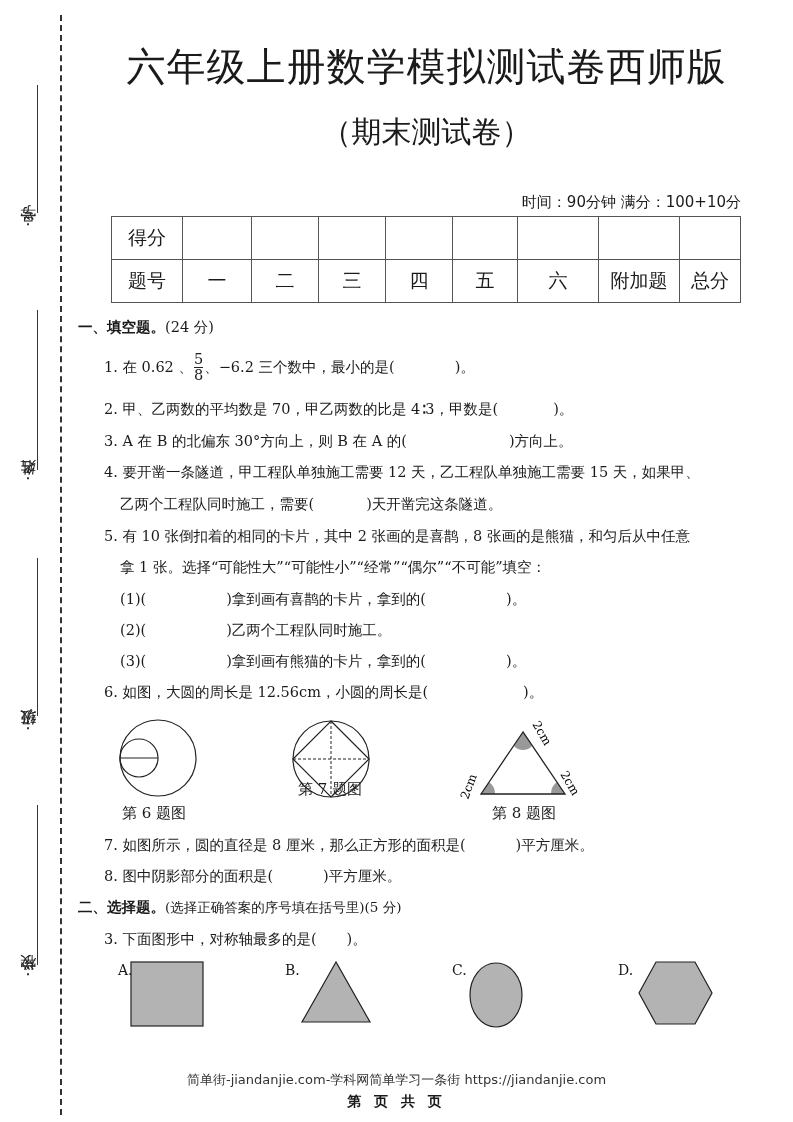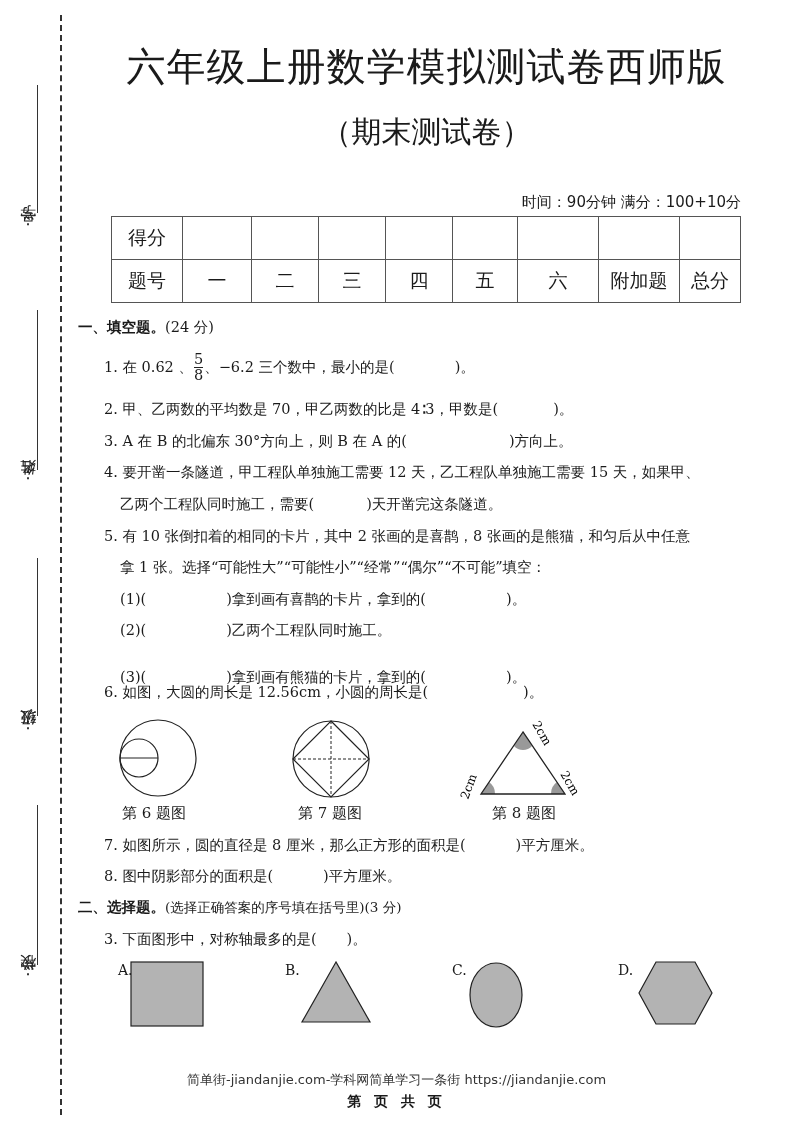--- a/index.html
+++ b/index.html
@@ -100,42 +100,42 @@
 
 <div class="q" style="left:104px;top:527px;">5. 有 10 张倒扣着的相同的卡片，其中 2 张画的是喜鹊，8 张画的是熊猫，和匀后从中任意</div>
 <div class="q" style="left:120px;top:558px;">拿 1 张。选择“可能性大”“可能性小”“经常”“偶尔”“不可能”填空：</div>
 
 <div class="q" style="left:120px;top:590px;">
   <span>(1)(</span><span class="blank" style="width:80px;"></span><span>)拿到画有喜鹊的卡片，拿到的(</span><span class="blank" style="width:80px;"></span><span>)。</span>
 </div>
 <div class="q" style="left:120px;top:621px;">
   <span>(2)(</span><span class="blank" style="width:80px;"></span><span>)乙两个工程队同时施工。</span>
 </div>
-<div class="q" style="left:120px;top:652px;margin-top:16px;">
+<div class="q" style="left:120px;top:652px;">
   <span>(3)(</span><span class="blank" style="width:80px;"></span><span>)拿到画有熊猫的卡片，拿到的(</span><span class="blank" style="width:80px;"></span><span>)。</span>
 </div>
 
 <div class="q" style="left:104px;top:683px;">
   <span>6. 如图，大圆的周长是 12.56cm，小圆的周长是(</span><span class="blank" style="width:95px;"></span><span>)。</span>
 </div>
 
 <svg class="fig" style="left:118px;top:718px;" width="80" height="80">
   <circle cx="40" cy="40" r="38" fill="none" stroke="#222" stroke-width="1.2"></circle>
   <circle cx="21" cy="40" r="19" fill="none" stroke="#222" stroke-width="1.2"></circle>
   <line x1="2" y1="40" x2="40" y2="40" stroke="#222" stroke-width="1.2"></line>
 </svg>
 <div class="fig-cap" style="left:122px;top:804px;">第 6 题图</div>
 
 <svg class="fig" style="left:292px;top:720px;" width="78" height="78">
   <circle cx="39" cy="39" r="38" fill="none" stroke="#222" stroke-width="1.2"></circle>
   <polygon points="39,1 77,39 39,77 1,39" fill="none" stroke="#222" stroke-width="1.2"></polygon>
   <line x1="39" y1="1" x2="39" y2="77" stroke="#222" stroke-width="1" stroke-dasharray="3,2"></line>
   <line x1="1" y1="39" x2="77" y2="39" stroke="#222" stroke-width="1" stroke-dasharray="3,2"></line>
 </svg>
-<div class="fig-cap" style="left:298px;top:804px;">第 7 题图</div>
+<div class="fig-cap" style="left:298px;top:780px;">第 7 题图</div>
 
 <svg class="fig" style="left:460px;top:712px;" width="130" height="88">
   <path d="M63,20 L54,34 A12,12 0 0 0 72,34 Z" fill="#999"></path>
   <path d="M21,82 L35,82 A14,14 0 0 0 29,70 Z" fill="#999"></path>
   <path d="M105,82 L91,82 A14,14 0 0 1 97,70 Z" fill="#999"></path>
   <polygon points="63,20 21,82 105,82" fill="none" stroke="#222" stroke-width="1.3"></polygon>
   <text x="72" y="12" font-size="12" font-family="DejaVu Serif, serif" transform="rotate(60 72 12)">2cm</text>
   <text x="8" y="88" font-size="12" font-family="DejaVu Serif, serif" transform="rotate(-70 8 88)">2cm</text>
   <text x="100" y="62" font-size="12" font-family="DejaVu Serif, serif" transform="rotate(60 100 62)">2cm</text>
 </svg>
@@ -143,21 +143,21 @@
 
 <div class="q" style="left:104px;top:836px;">
   <span>7. 如图所示，圆的直径是 8 厘米，那么正方形的面积是(</span><span class="blank" style="width:50px;"></span><span>)平方厘米。</span>
 </div>
 
 <div class="q" style="left:104px;top:867px;">
   <span>8. 图中阴影部分的面积是(</span><span class="blank" style="width:50px;"></span><span>)平方厘米。</span>
 </div>
 
 <div class="sec" style="left:78px;top:898px;">
-  <b>二、选择题。</b><span style="font-size:13.5px;">(选择正确答案的序号填在括号里)(3 分)</span>
+  <b>二、选择题。</b><span style="font-size:13.5px;">(选择正确答案的序号填在括号里)(5 分)</span>
 </div>
 
 <div class="q" style="left:104px;top:930px;">
   <span>3. 下面图形中，对称轴最多的是(</span><span class="blank" style="width:30px;"></span><span>)。</span>
 </div>
 
 <div class="opt-label" style="left:118px;top:962px;">A.</div>
 <svg class="fig" style="left:130px;top:960px;" width="76" height="68">
   <rect x="1" y="2" width="72" height="64" fill="#b3b3b3" stroke="#222" stroke-width="1.2"></rect>
 </svg>

